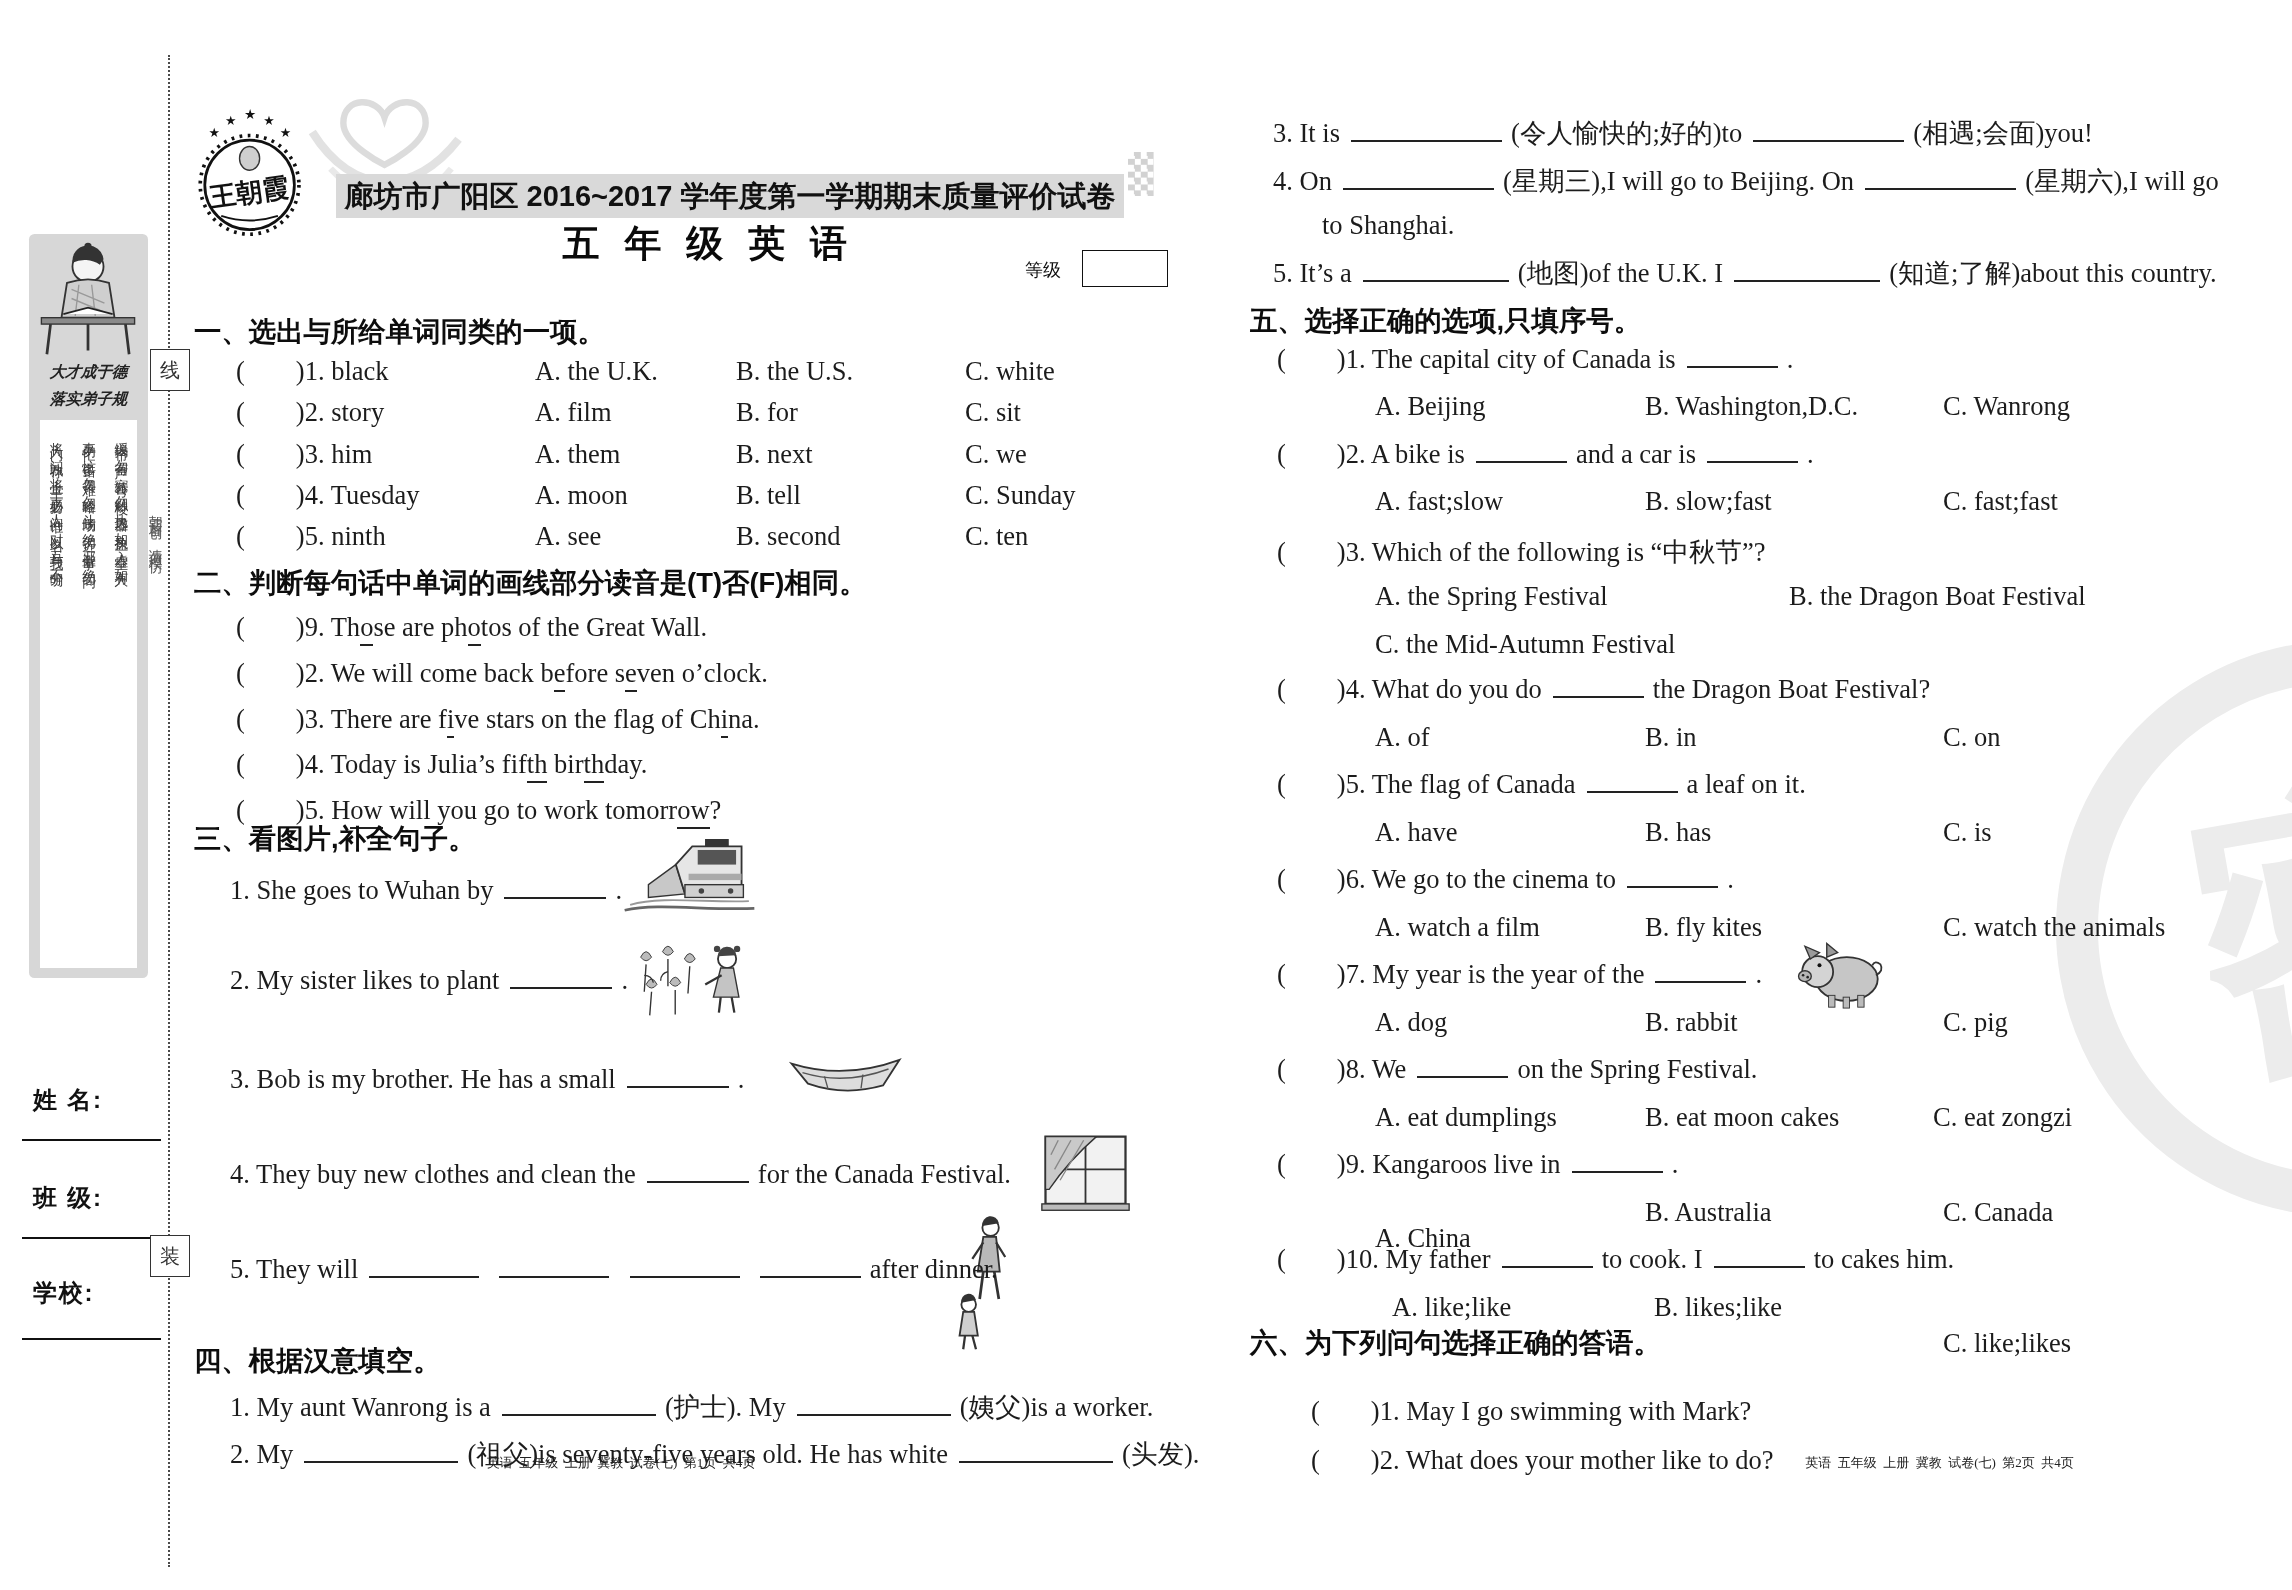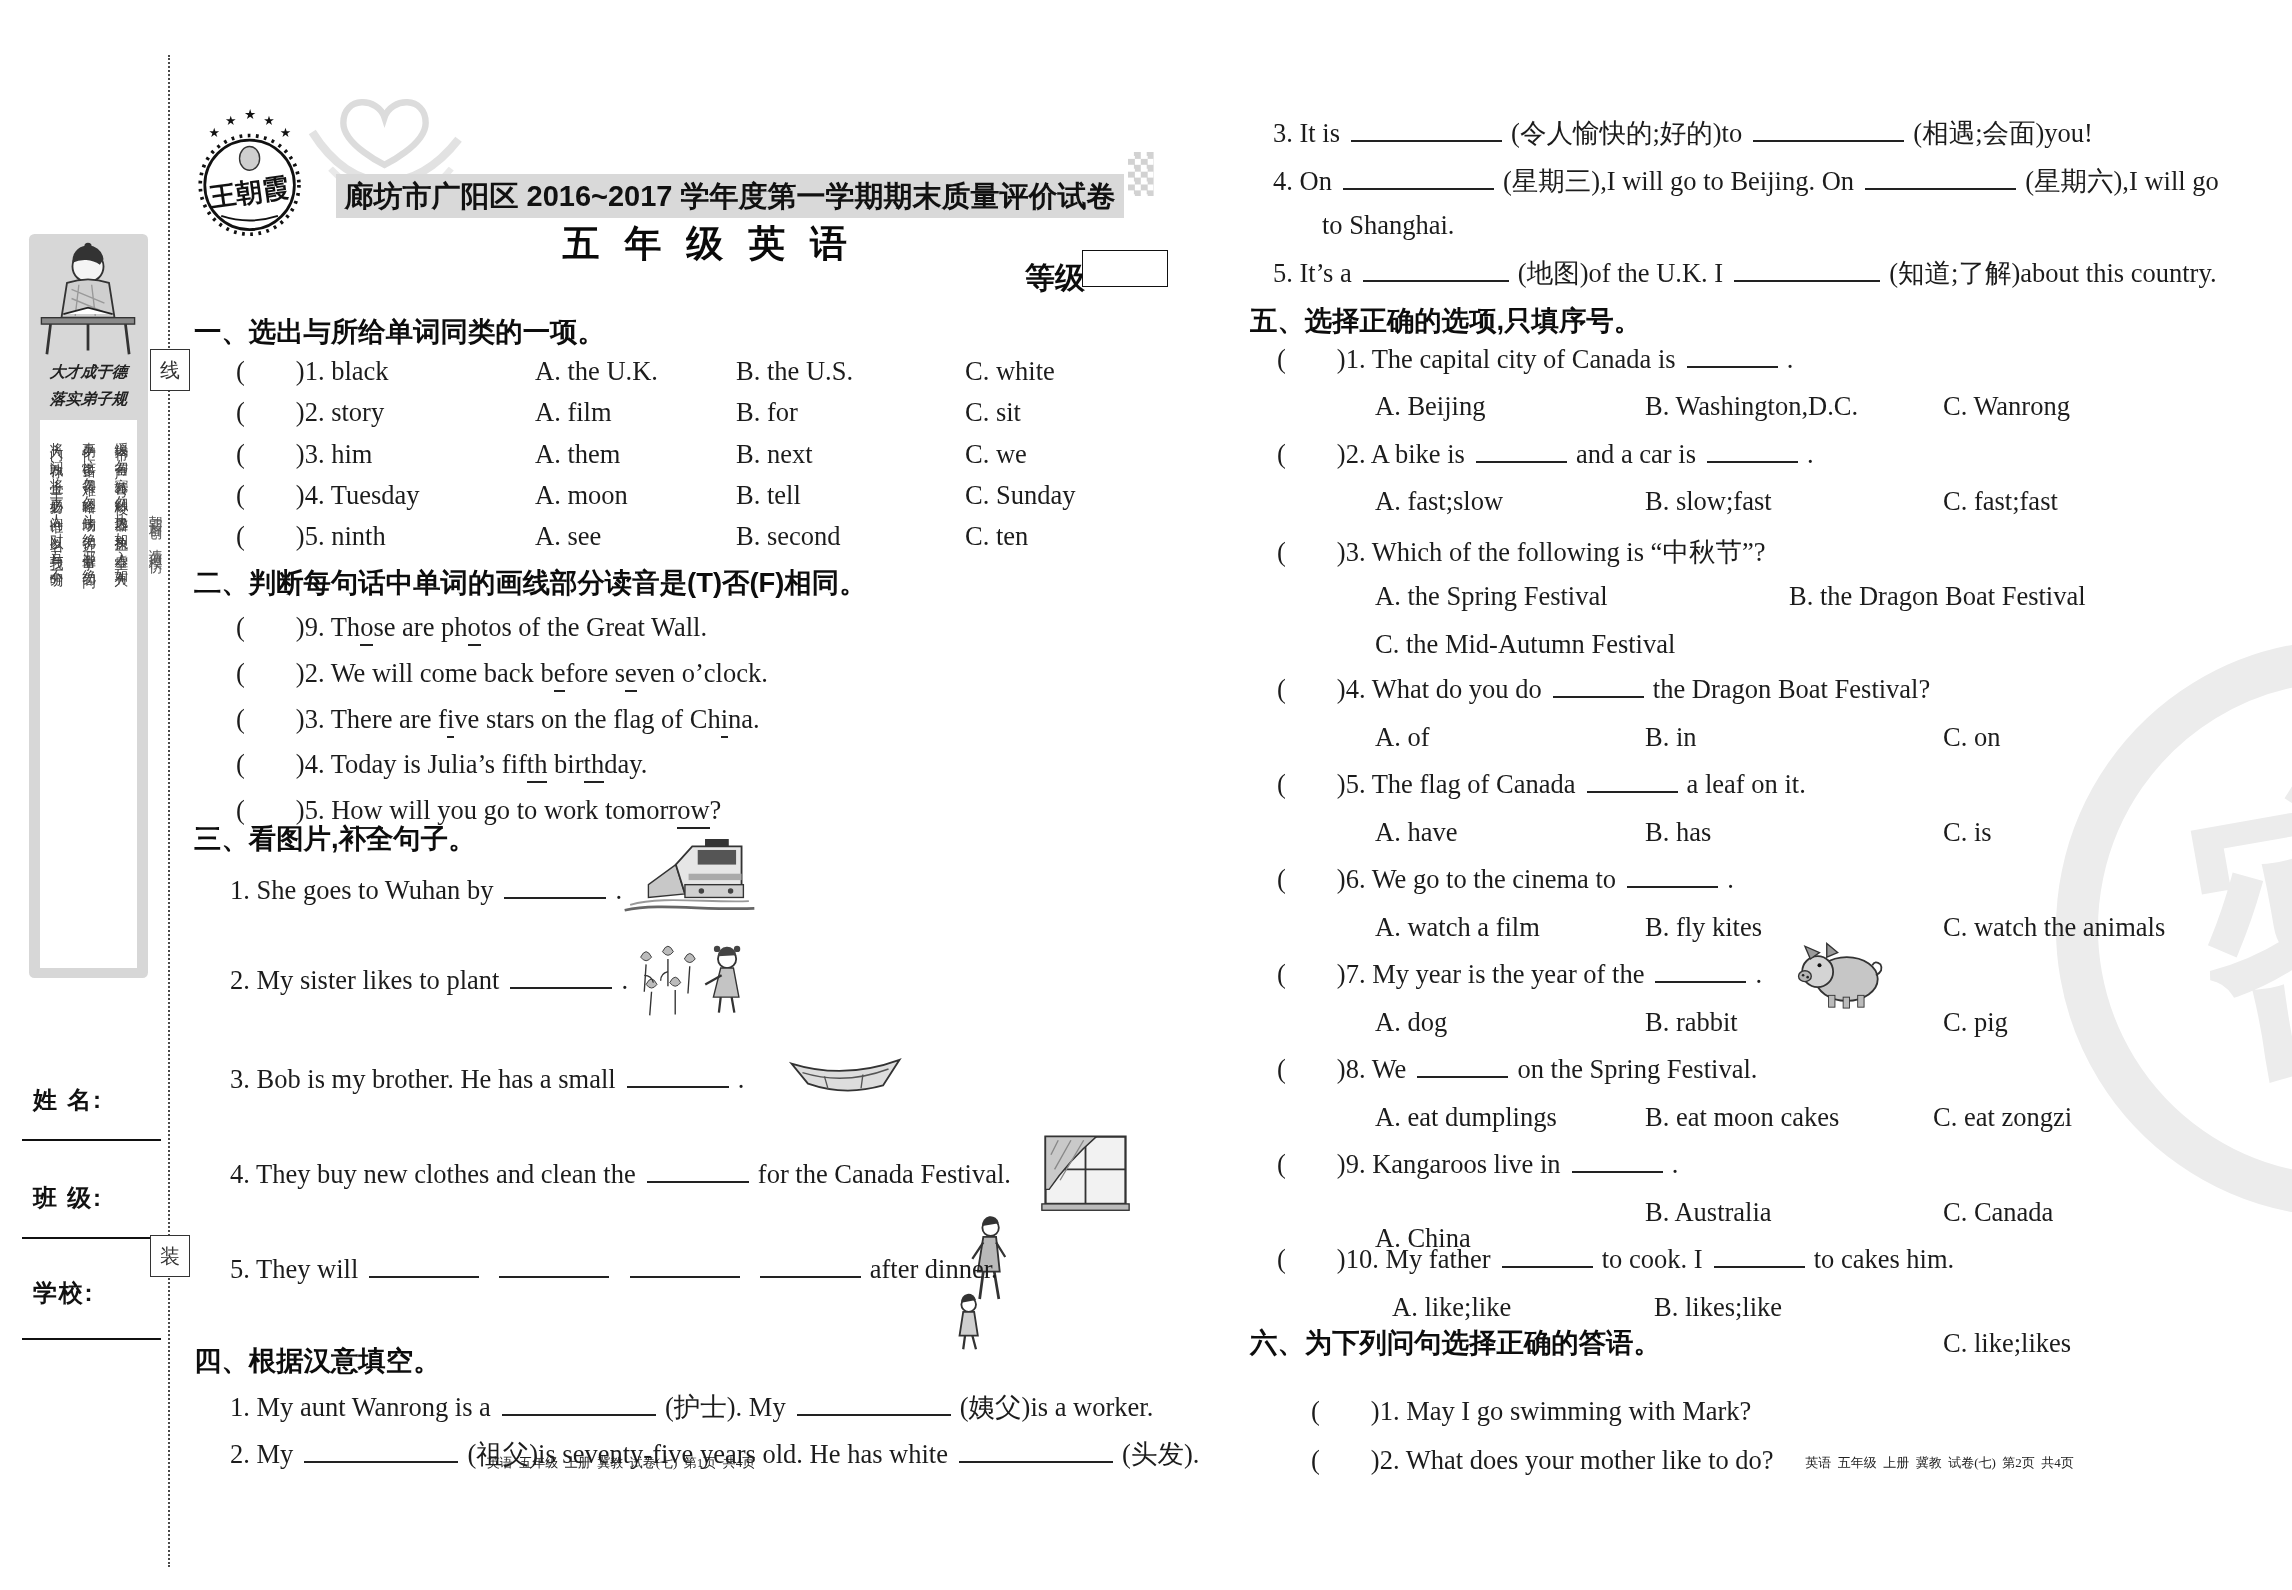--- a/index.html
+++ b/index.html
@@ -69,21 +69,21 @@
   <circle cx="63" cy="84" r="54" fill="none" stroke="#111" stroke-width="4" stroke-dasharray="3 6"></circle>
   <circle cx="63" cy="84" r="49" fill="#fff" stroke="#111" stroke-width="3"></circle>
   <ellipse cx="63" cy="55" rx="11" ry="13" fill="#cfcfcf" stroke="#333" stroke-width="1.5"></ellipse>
   <text x="63" y="102" font-size="29" font-weight="bold" text-anchor="middle" transform="rotate(-8 63 96)" fill="#111">王朝霞</text>
   <path d="M32 118 Q63 128 94 118" stroke="#111" fill="none" stroke-width="2"></path>
 </svg>
 
 <div class="titlebar z">廊坊市广阳区 2016~2017 学年度第一学期期末质量评价试卷</div>
 <div class="checker"></div>
 <div class="subject z">五 年 级 英 语</div>
-<div class="H z" style="left:1025px;top:258px;font-size:30px;font-weight:bold">等级</div>
+<div class="H z" style="left:1025px;top:258px;font-size:18px;font-weight:normal">等级</div>
 <div class="gradebox z"></div>
 
 <div class="panel"></div>
 <svg style="left:35px;top:239px" width="106" height="119" viewBox="0 0 116 130">
   <circle cx="58" cy="30" r="17" fill="#f5f5f5" stroke="#333" stroke-width="2"></circle>
   <path d="M41 26 a17 17 0 0 1 34 -4 l-4 6 a30 30 0 0 0 -30 -2 Z" fill="#333"></path>
   <circle cx="58" cy="8" r="4" fill="#333"></circle>
   <path d="M35 48 Q58 40 81 48 L87 86 L29 86 Z" fill="#cfcfcf" stroke="#333" stroke-width="2"></path>
   <path d="M40 55 L76 70 M40 65 L76 80 M48 50 L44 84 M62 50 L66 84" stroke="#999" stroke-width="1.5"></path>
   <path d="M31 82 L58 75 L85 82" stroke="#222" fill="#fff" stroke-width="2"></path>

